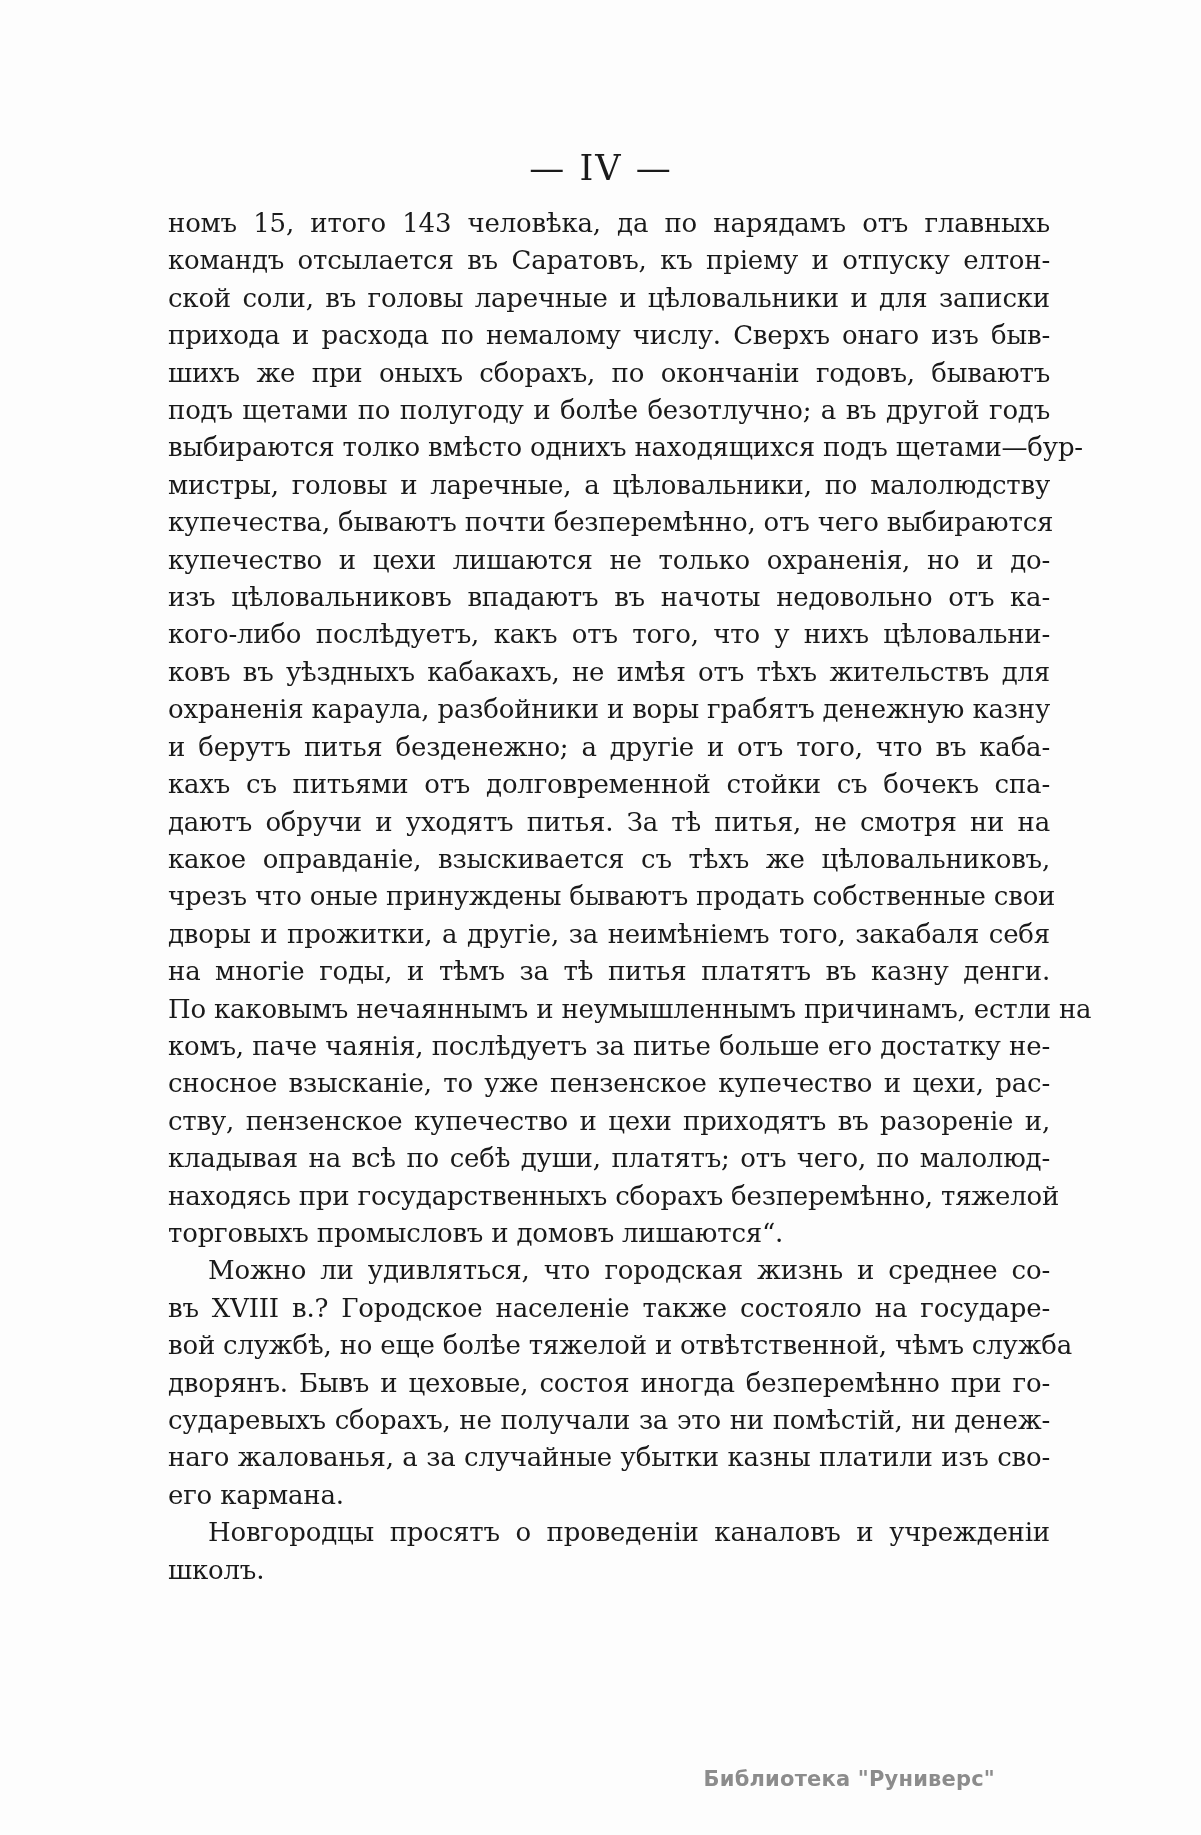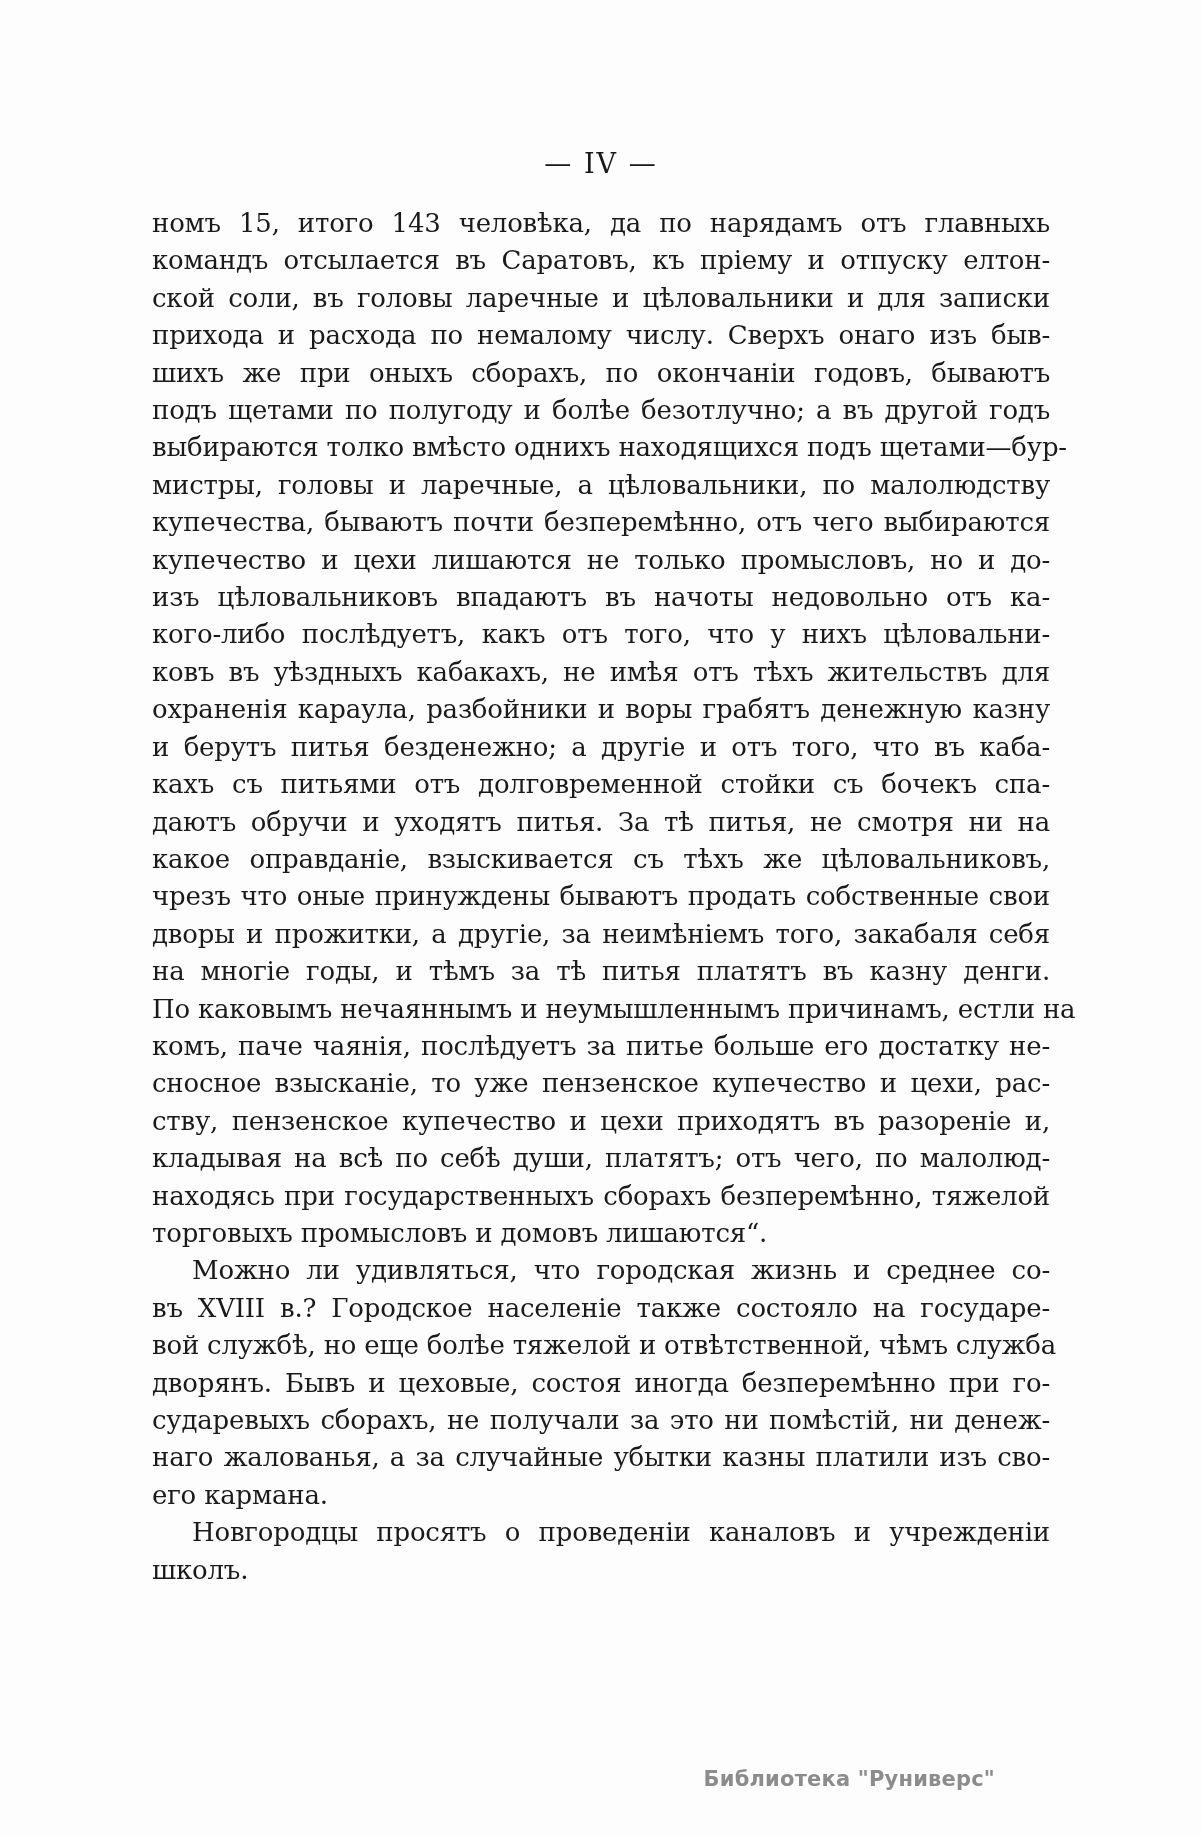--- a/index.html
+++ b/index.html
@@ -21,21 +21,21 @@
     overflow: hidden;
     font-family: "DejaVu Serif", "Liberation Serif", serif;
     color: var(--ink);
   }
   .page-number {
     position: absolute;
     left: 152px;
     top: 148px;
     width: 898px;
     text-align: center;
-    font-size: 27px;
+    font-size: 35px;
     letter-spacing: 2px;
     color: var(--ink);
   }
   .text-block {
     position: absolute;
     left: 152px;
     top: 205px;
     width: 898px;
     font-size: 26px;
     line-height: 37.4px;
@@ -43,20 +43,21 @@
   }
   .paragraph {
     margin: 0;
     padding: 0;
   }
   .line {
     white-space: nowrap;
     text-align: justify;
     
     text-align-last: justify;
+    margin-left: 16px;
   }
   .line.para-end {
     text-align-last: left;
   }
   .paragraph.indented .line:first-child {
     text-indent: 40px;
   }
   .watermark {
     position: absolute;
     top: 1767px;
@@ -78,21 +79,21 @@
       <div class="paragraph">
         <div class="line">номъ 15, итого 143 человѣка, да по нарядамъ отъ главныхь</div>
         <div class="line">командъ отсылается въ Саратовъ, къ пріему и отпуску елтон-</div>
         <div class="line">ской соли, въ головы ларечные и цѣловальники и для записки</div>
         <div class="line">прихода и расхода по немалому числу. Сверхъ онаго изъ быв-</div>
         <div class="line">шихъ же при оныхъ сборахъ, по окончаніи годовъ, бываютъ</div>
         <div class="line">подъ щетами по полугоду и болѣе безотлучно; а въ другой годъ</div>
         <div class="line">выбираются толко вмѣсто однихъ находящихся подъ щетами—бур-</div>
         <div class="line">мистры, головы и ларечные, а цѣловальники, по малолюдству</div>
         <div class="line">купечества, бываютъ почти безперемѣнно, отъ чего выбираются</div>
-        <div class="line">купечество и цехи лишаются не только промысловъ, но и до-</div>
+        <div class="line">купечество и цехи лишаются не только охраненія, но и до-</div>
         <div class="line">изъ цѣловальниковъ впадаютъ въ начоты недовольно отъ ка-</div>
         <div class="line">кого-либо послѣдуетъ, какъ отъ того, что у нихъ цѣловальни-</div>
         <div class="line">ковъ въ уѣздныхъ кабакахъ, не имѣя отъ тѣхъ жительствъ для</div>
         <div class="line">охраненія караула, разбойники и воры грабятъ денежную казну</div>
         <div class="line">и берутъ питья безденежно; а другіе и отъ того, что въ каба-</div>
         <div class="line">кахъ съ питьями отъ долговременной стойки съ бочекъ спа-</div>
         <div class="line">даютъ обручи и уходятъ питья. За тѣ питья, не смотря ни на</div>
         <div class="line">какое оправданіе, взыскивается съ тѣхъ же цѣловальниковъ,</div>
         <div class="line">чрезъ что оные принуждены бываютъ продать собственные свои</div>
         <div class="line">дворы и прожитки, а другіе, за неимѣніемъ того, закабаля себя</div>

